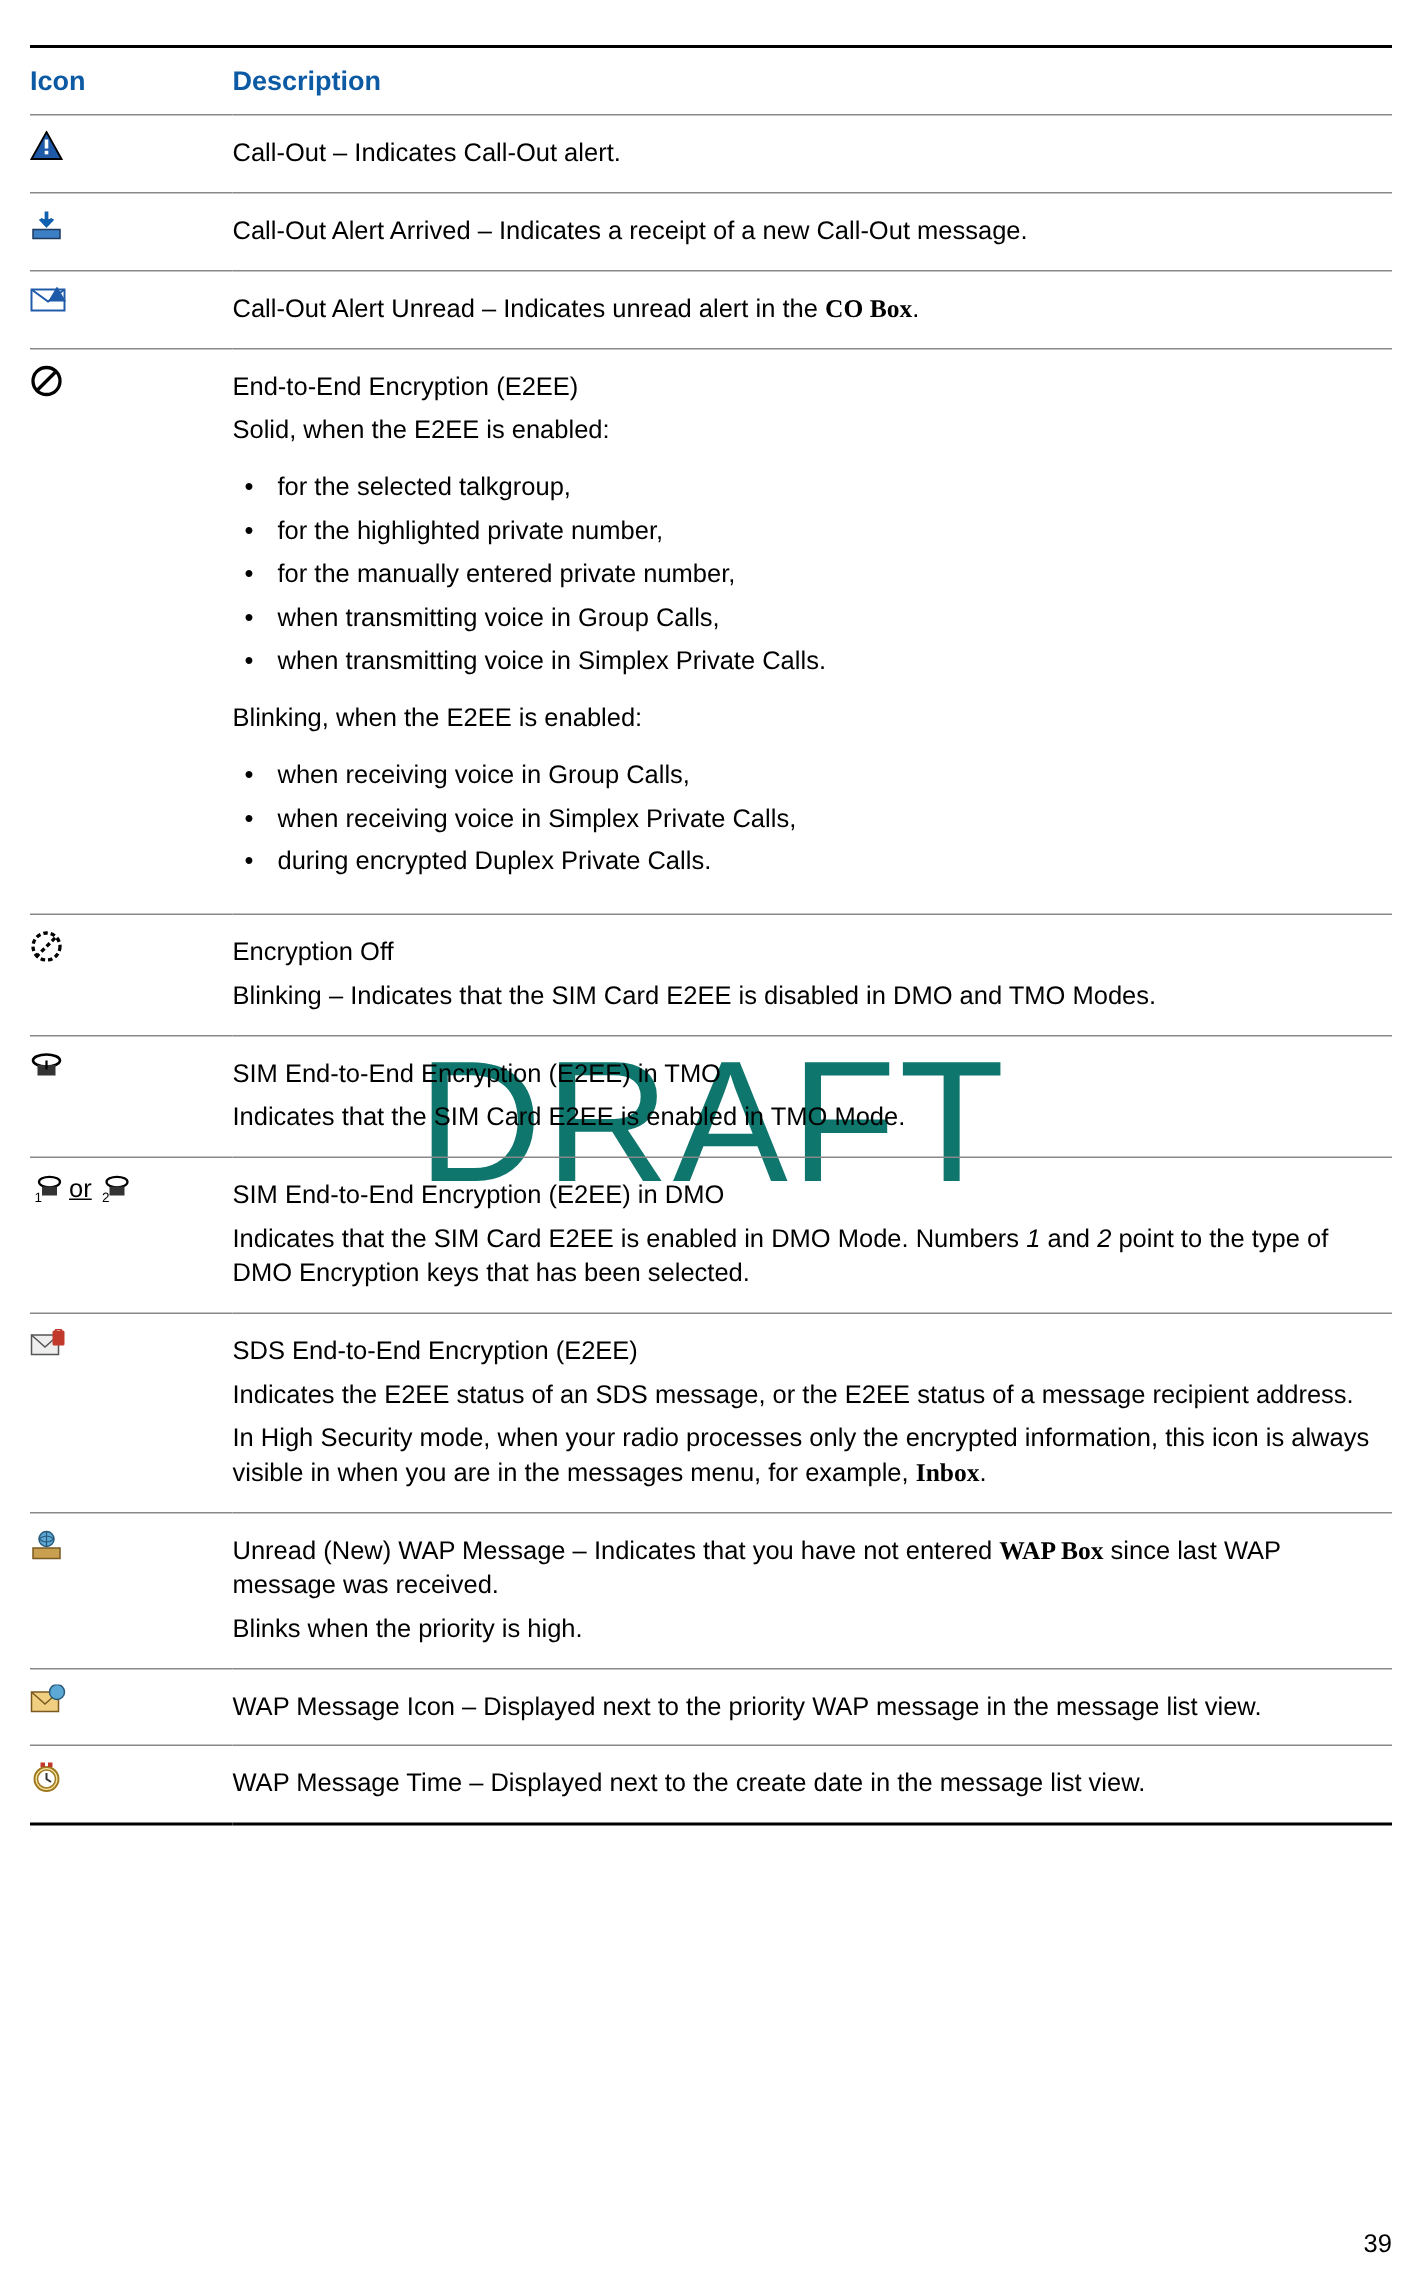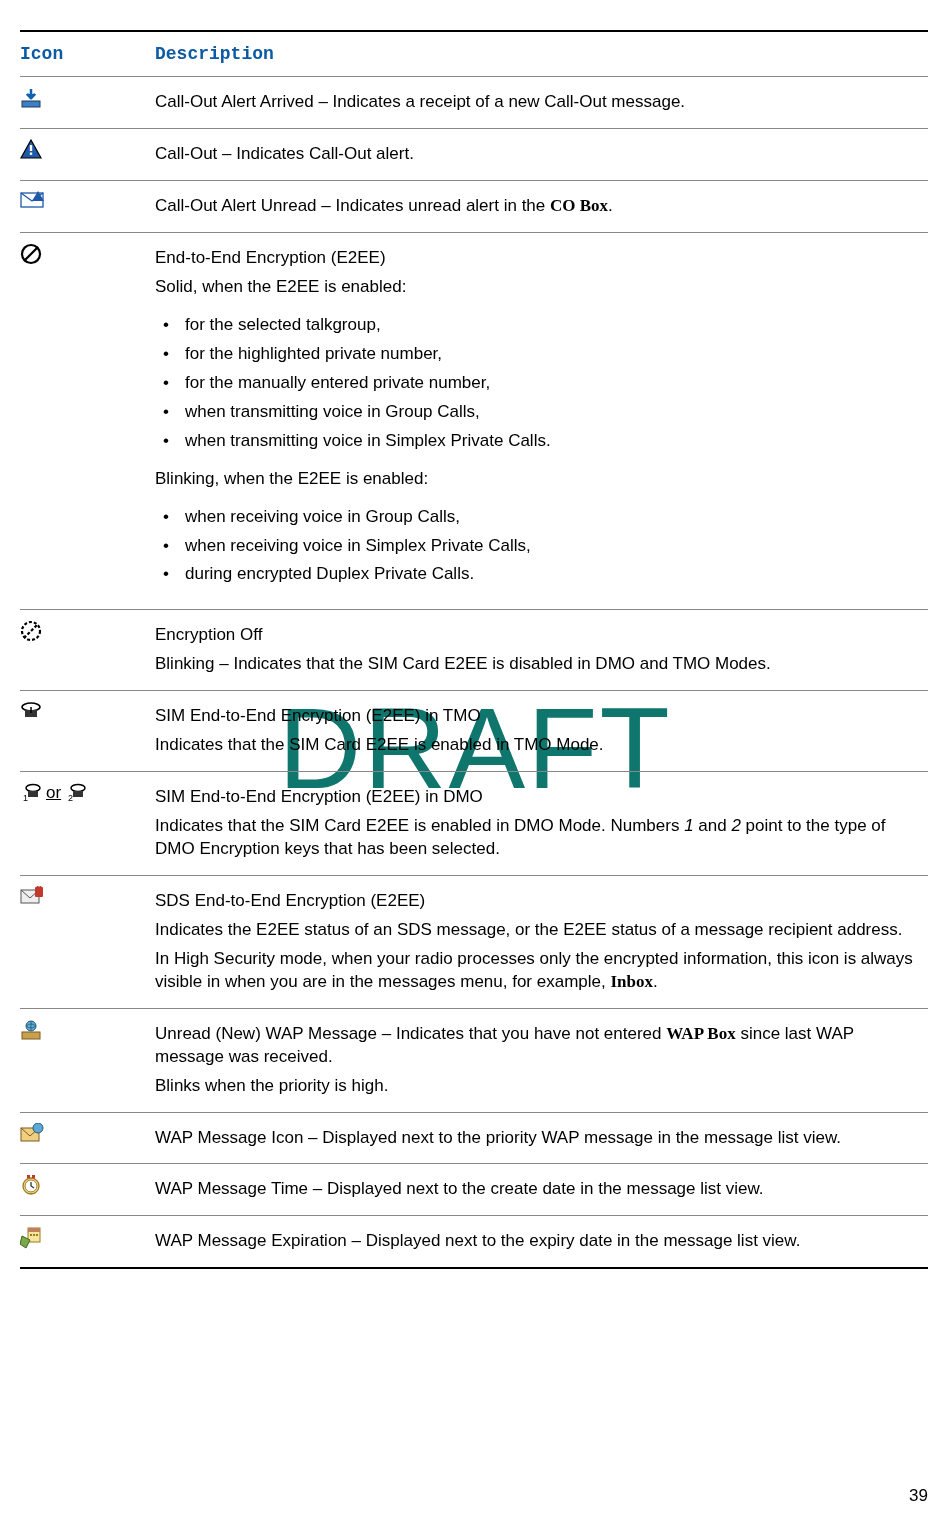--- a/index.html
+++ b/index.html
@@ -31,21 +31,20 @@
       width: 100%;
       border-collapse: collapse;
     }
     thead th {
       text-align: left;
       color: #0b5aa3;
       font-weight: bold;
       font-size: 18px;
       padding: 10px 6px 10px 0;
       border-bottom: 1px solid #888;
-      font-family: Liberation Mono, monospace;
     }
     thead th.col-icon { width: 135px; }
     tbody td {
       vertical-align: top;
       padding: 8px 6px 8px 0;
       border-bottom: 1px solid #888;
       font-size: 17px;
     }
     tbody td.icon-cell {
       width: 135px;
@@ -100,44 +99,44 @@
     <tr>
       <th class="col-icon">Icon</th>
       <th>Description</th>
     </tr>
   </thead>
   <tbody>
 
     <tr>
       <td class="icon-cell">
         <span class="icon-box">
-          <svg width="22" height="22" viewBox="0 0 22 22">
-              <rect x="2" y="14" width="18" height="6" fill="#3b7fc4" stroke="#1e3a5f"></rect>
-              <path d="M11 2 L11 11 M11 11 L7 7 M11 11 L15 7" stroke="#1060b0" stroke-width="2.5" fill="none"></path>
-              <polygon points="11,13 6,7 16,7" fill="#1060b0"></polygon>
-            </svg>
-        </span>
-      </td>
-      <td class="desc-cell">
-        <p>Call-Out Alert Arrived – Indicates a receipt of a new Call-Out message.</p>
-      </td>
-    </tr>
-
-    <tr>
-      <td class="icon-cell">
-        <span class="icon-box">
           <svg width="22" height="20" viewBox="0 0 22 20">
               <polygon points="11,1 21,19 1,19" fill="#1e5aa8" stroke="#000" stroke-width="1.2"></polygon>
               <rect x="9.8" y="6" width="2.4" height="6" fill="#fff"></rect>
               <rect x="9.8" y="13.5" width="2.4" height="2.4" fill="#fff"></rect>
             </svg>
         </span>
       </td>
       <td class="desc-cell">
         <p>Call-Out – Indicates Call-Out alert.</p>
+      </td>
+    </tr>
+
+    <tr>
+      <td class="icon-cell">
+        <span class="icon-box">
+          <svg width="22" height="22" viewBox="0 0 22 22">
+              <rect x="2" y="14" width="18" height="6" fill="#3b7fc4" stroke="#1e3a5f"></rect>
+              <path d="M11 2 L11 11 M11 11 L7 7 M11 11 L15 7" stroke="#1060b0" stroke-width="2.5" fill="none"></path>
+              <polygon points="11,13 6,7 16,7" fill="#1060b0"></polygon>
+            </svg>
+        </span>
+      </td>
+      <td class="desc-cell">
+        <p>Call-Out Alert Arrived – Indicates a receipt of a new Call-Out message.</p>
       </td>
     </tr>
 
     <tr>
       <td class="icon-cell">
         <span class="icon-box">
           <svg width="24" height="18" viewBox="0 0 24 18">
               <rect x="1" y="2" width="22" height="14" fill="#fff" stroke="#1e5aa8" stroke-width="1.3"></rect>
               <path d="M1 2 L12 10 L23 2" fill="none" stroke="#1e5aa8" stroke-width="1.3"></path>
               <polygon points="18,0 24,10 12,10" fill="#1e5aa8"></polygon>
@@ -303,34 +302,17 @@
               <line x1="8.5" y1="4" x2="6" y2="6" stroke="#a07820"></line>
               <line x1="13.5" y1="4" x2="16" y2="6" stroke="#a07820"></line>
             </svg>
         </span>
       </td>
       <td class="desc-cell">
         <p>WAP Message Time – Displayed next to the create date in the message list view.</p>
       </td>
     </tr>
 
-    <tr>
-      <td class="icon-cell">
-        <span class="icon-box">
-          <svg width="24" height="24" viewBox="0 0 24 24">
-              <rect x="8" y="2" width="12" height="14" fill="#f5e6a0" stroke="#a07820"></rect>
-              <rect x="8" y="2" width="12" height="4" fill="#c0805a"></rect>
-              <rect x="10" y="8" width="2" height="2" fill="#a07820"></rect>
-              <rect x="13" y="8" width="2" height="2" fill="#a07820"></rect>
-              <rect x="16" y="8" width="2" height="2" fill="#a07820"></rect>
-              <polygon points="2,10 10,14 6,22 0,18" fill="#7aa84a" stroke="#3a6a1a"></polygon>
-            </svg>
-        </span>
-      </td>
-      <td class="desc-cell">
-        <p>WAP Message Expiration – Displayed next to the expiry date in the message list view.</p>
-      </td>
-    </tr>
 
   </tbody>
 </table>
 
 <div class="page-num">39</div>
 
 </body></html>

